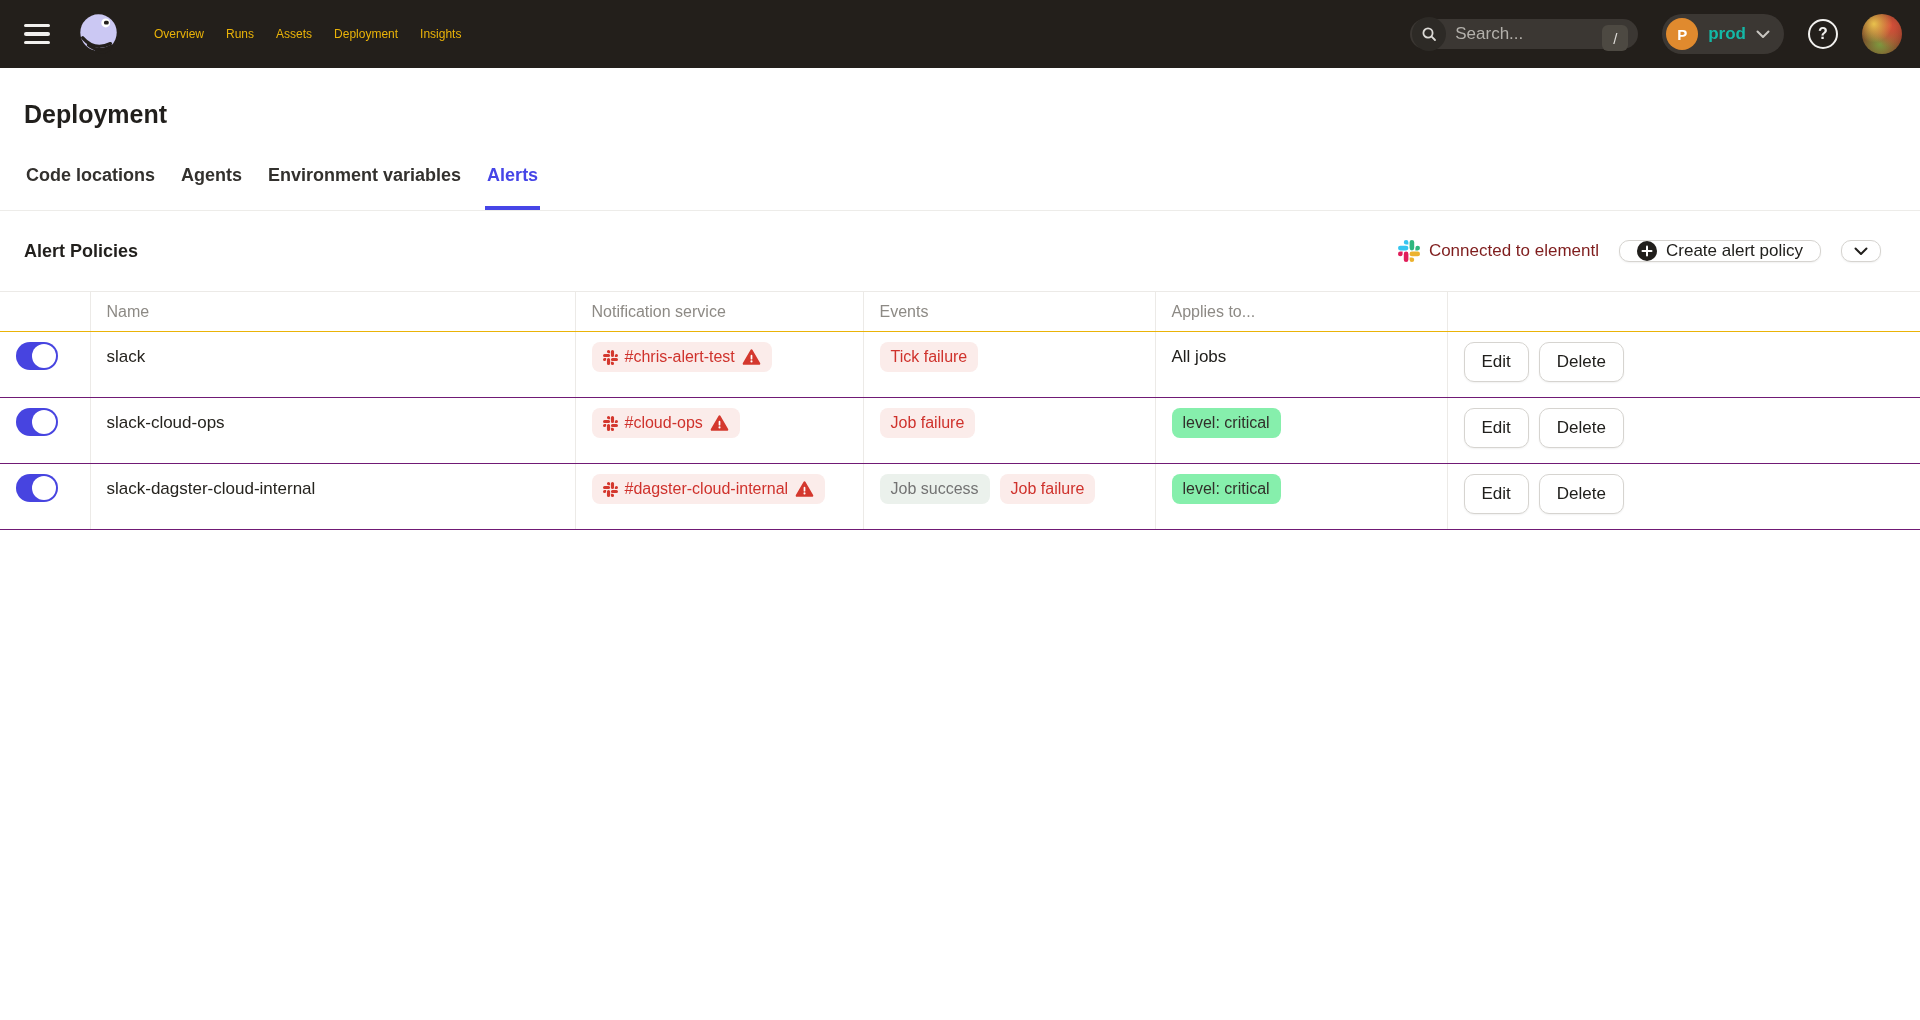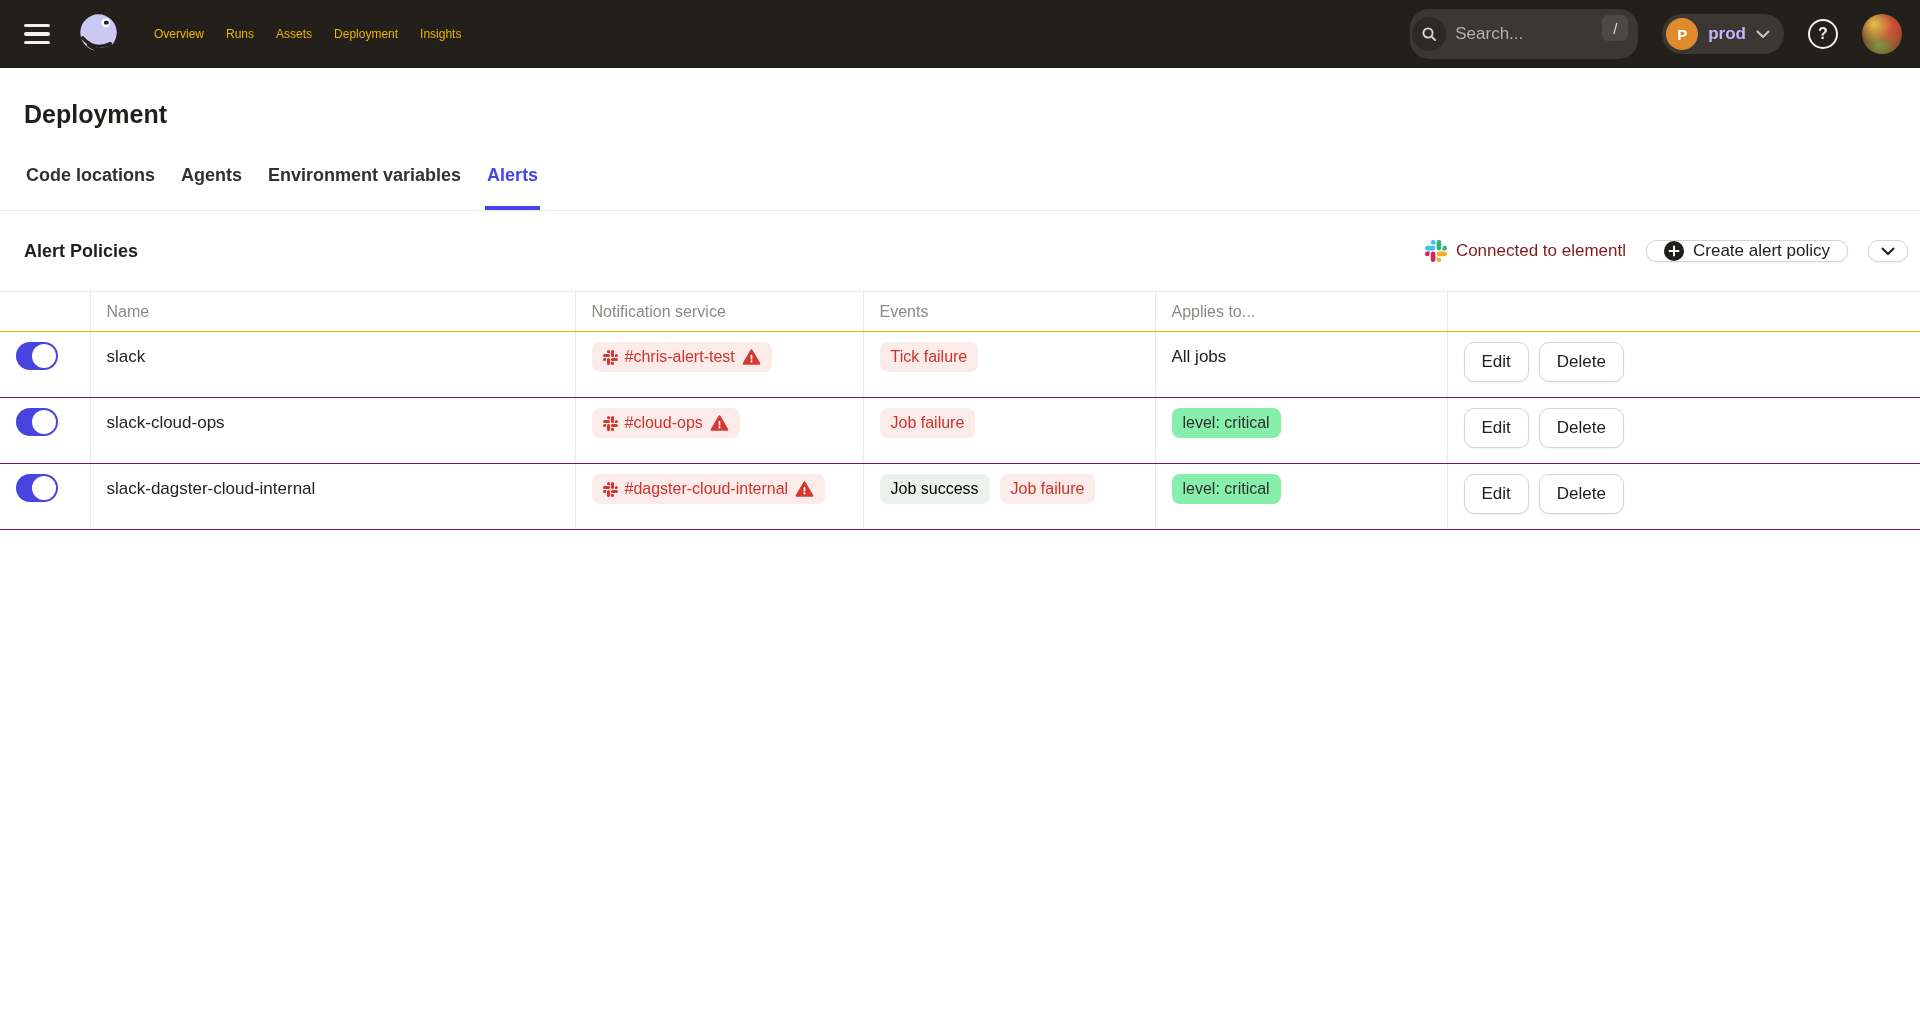--- a/index.html
+++ b/index.html
@@ -7,51 +7,51 @@
               font-family:"Liberation Sans", sans-serif; color:#26241f; }
 
   
   .topbar { height:68px; background:#231f1b; display:flex; align-items:center; padding:0 18px 0 24px; }
   .hamburger { width:26px; display:flex; flex-direction:column; gap:5px; cursor:pointer; }
   .hamburger span { display:block; height:3.5px; background:#f2f1ef; border-radius:2px; }
   .logo { margin-left:26px; width:46px; height:46px; flex:0 0 auto; }
   .nav { display:flex; gap:22px; margin-left:32px; }
   .nav-item { color:#eab308; font-size:12px; font-weight:500; cursor:pointer; white-space:nowrap; }
   .topbar-right { margin-left:auto; display:flex; align-items:center; gap:24px; }
-  .search-pill { width:228px; height:50px; background:#3b3733; border-radius:19px;
+  .search-pill { width:228px; height:30px; background:#3b3733; border-radius:19px;
                  display:flex; align-items:center; position:relative; padding-left:2px; }
   .search-icon-circle { width:34px; height:34px; border-radius:50%; background:#2d2a26;
                         display:flex; align-items:center; justify-content:center; }
   .search-input { background:transparent; border:none; outline:none; color:#e8e6e2;
                   font-size:17px; width:130px; margin-left:9px; font-family:inherit; }
   .search-input::placeholder { color:#b3b0ab; }
   .slash-chip { position:absolute; right:10px; top:6px; width:26px; height:26px; background:#4d4942;
                 border-radius:6px; color:#dedcd8; font-size:15px; display:flex; align-items:center; justify-content:center; }
   .deployment-pill { height:40px; background:#3b3733; border-radius:20px; display:flex;
                      align-items:center; padding:0 14px 0 4px; gap:10px; cursor:pointer; }
   .org-circle { width:32px; height:32px; border-radius:50%; background:#e08a2e; color:#fff;
                 font-weight:700; font-size:15px; display:flex; align-items:center; justify-content:center; }
-  .deployment-label { color:#c4b5fd; font-size:17px; font-weight:600; }
+  .deployment-label { color:#14b8a6; font-size:17px; font-weight:600; }
   .help-button { width:30px; height:30px; border-radius:50%; border:2.5px solid #f2f1ef; color:#f2f1ef;
                  font-size:16px; font-weight:700; display:flex; align-items:center; justify-content:center; cursor:pointer; }
   .avatar { width:40px; height:40px; border-radius:50%; cursor:pointer;
             background: radial-gradient(circle at 30% 25%, #e9c24d, transparent 45%),
                         radial-gradient(circle at 70% 30%, #d8503a, transparent 55%),
                         radial-gradient(circle at 45% 75%, #7a9a3f, transparent 60%),
                         radial-gradient(circle at 60% 55%, #b8452f, #6e3b24 80%); }
 
   
   .page-header { padding:32px 24px 0; }
   .page-title { font-size:25px; font-weight:700; color:#211f1c; }
   .tabs { display:flex; gap:22px; padding:0 24px; margin-top:36px; border-bottom:1px solid #edece9; }
   .tab { font-size:18px; font-weight:600; color:#33312e; padding:0 2px 20px; border-bottom:4px solid transparent; cursor:pointer; }
   .tab.active { color:#4645e7; border-bottom-color:#4645e7; }
 
   
-  .section-bar { display:flex; align-items:center; justify-content:space-between; padding:0 12px 0 24px; height:80px; }
+  .section-bar { display:flex; align-items:center; justify-content:space-between; padding:0 39px 0 24px; height:80px; }
   .section-title { font-size:18px; font-weight:700; color:#211f1c; }
   .section-right { display:flex; align-items:center; gap:20px; }
   .connected { display:flex; align-items:center; gap:9px; font-size:17px; color:#7f1d1d; }
   .btn { display:inline-flex; align-items:center; gap:9px; height:22px; padding:0 17px; background:#fff;
          border:1px solid #d6d4d0; border-radius:10px; font-size:17px; color:#21201d;
          box-shadow:0 1px 2px rgba(0,0,0,.06); cursor:pointer; font-family:inherit; white-space:nowrap; }
   .icon-btn { width:40px; justify-content:center; padding:0; }
 
   
   table.policies { width:100%; border-collapse:collapse; table-layout:fixed; }
@@ -66,21 +66,21 @@
 
   .toggle { width:42px; height:28px; border-radius:14px; background:#4744e0; position:relative; cursor:pointer; display:inline-block; }
   .toggle .knob { position:absolute; right:2px; top:2px; width:24px; height:24px; border-radius:50%; background:#fff; }
 
   .name-text { font-size:17px; line-height:30px; color:#26241f; }
   .plain-value { font-size:17px; line-height:30px; color:#21201d; }
 
   .badge { display:inline-flex; align-items:center; gap:7px; height:30px; padding:0 11px;
            border-radius:8px; font-size:16px; white-space:nowrap; }
   .badge-danger  { background:#fbecea; color:#cf322c; }
-  .badge-success { background:#ebf1ec; color:#000000; }
+  .badge-success { background:#ebf1ec; color:#737373; }
   .badge-neutral { background:#86efac; color:#312f2a; }
   .events-cell .badge + .badge { margin-left:10px; }
   .actions-cell .btn { height:40px; }
   .actions-cell .btn + .btn { margin-left:10px; }
   .slack-glyph { display:inline-flex; }
 </style>
 </head>
 <body>
 
 <div class="topbar">

